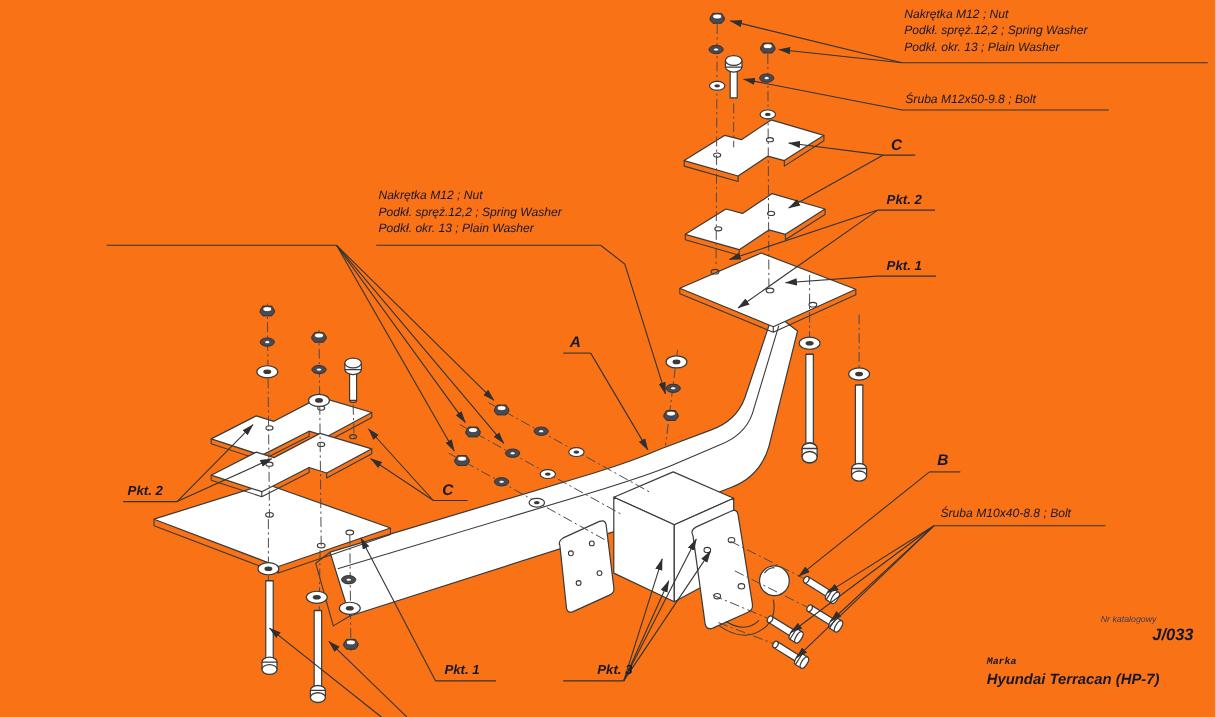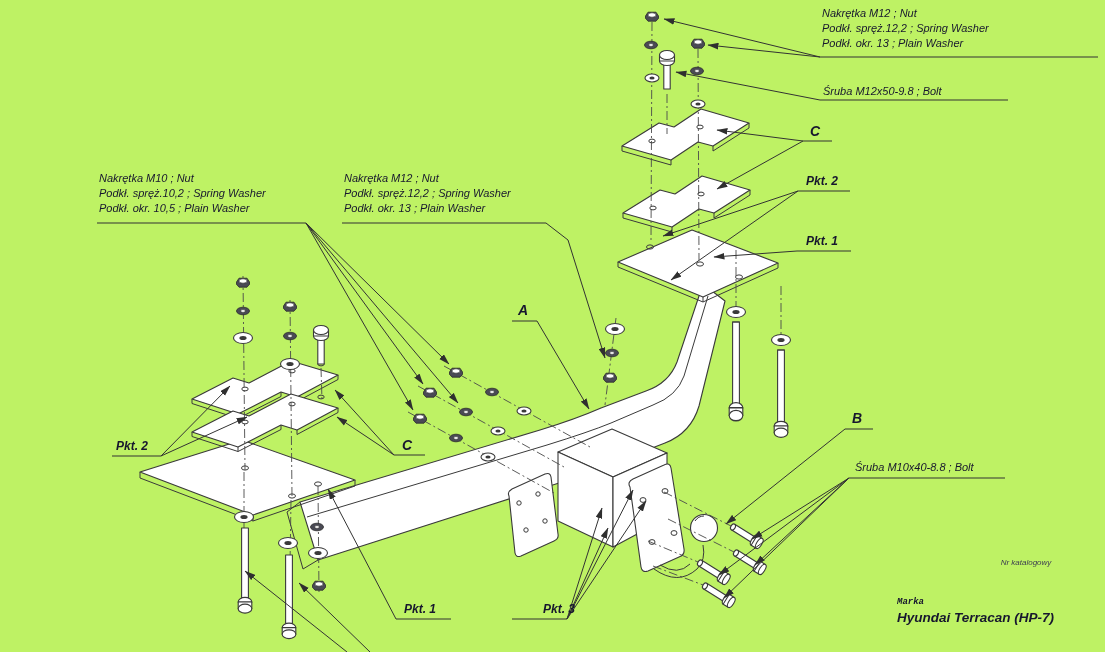--- a/index.html
+++ b/index.html
@@ -1,16 +1,16 @@
 <!DOCTYPE html>
 <html><head>
 <meta charset="utf-8">
 <style>
   html,body{margin:0;padding:0;background:#ffffff;}
-  #canvas{position:relative;width:1105px;height:652px;background:#bef264;overflow:hidden;
+  #canvas{position:relative;width:1105px;height:652px;background:#f97316;overflow:hidden;
           font-family:"Liberation Sans",sans-serif;}
   svg{position:absolute;left:0;top:0;}
   .callout{position:absolute;font:italic 11px/15px "Liberation Sans",sans-serif;
            color:#17172e;white-space:nowrap;}
   .ref{font:italic bold 14px/14px "Liberation Sans",sans-serif;}
   .pkt{font:italic bold 12px/12px "Liberation Sans",sans-serif;}
   .tb{position:absolute;color:#17172e;white-space:nowrap;}
   .tb-small{font:italic 8px/9px "Liberation Sans",sans-serif;color:#3c3c50;}
   .tb-cat{font:italic bold 15px/16px "Liberation Sans",sans-serif;}
   .tb-marka{font:italic bold 9px/10px "Liberation Sans",sans-serif;}
@@ -269,25 +269,20 @@
 </svg>
 
 <div class="callout" style="left:822px;top:6px;">
   <div>Nakrętka  M12 ; Nut</div>
   <div>Podkł. spręż.12,2 ; Spring Washer</div>
   <div>Podkł. okr. 13 ; Plain Washer</div>
 </div>
 
 <div class="callout" style="left:823px;top:84px;">Śruba M12x50-9.8 ;  Bolt</div>
 
-<div class="callout" style="left:99px;top:171px;">
-  <div>Nakrętka  M10 ; Nut</div>
-  <div>Podkł. spręż.10,2 ; Spring Washer</div>
-  <div>Podkł. okr. 10,5 ; Plain Washer</div>
-</div>
 
 <div class="callout" style="left:344px;top:171px;">
   <div>Nakrętka  M12 ; Nut</div>
   <div>Podkł. spręż.12,2 ; Spring Washer</div>
   <div>Podkł. okr. 13 ; Plain Washer</div>
 </div>
 
 <div class="callout ref" style="left:518px;top:303px;">A</div>
 <div class="callout ref" style="left:852px;top:411px;">B</div>
 <div class="callout ref" style="left:810px;top:124px;">C</div>
@@ -295,17 +290,18 @@
 
 <div class="callout pkt" style="left:806px;top:175px;">Pkt. 2</div>
 <div class="callout pkt" style="left:806px;top:235px;">Pkt. 1</div>
 <div class="callout pkt" style="left:116px;top:440px;">Pkt. 2</div>
 <div class="callout pkt" style="left:404px;top:603px;">Pkt. 1</div>
 <div class="callout pkt" style="left:520px;top:603px;margin-left:23px;">Pkt. 3</div>
 
 <div class="callout" style="left:855px;top:460px;text-align:right;">Śruba M10x40-8.8 ;  Bolt</div>
 
 <div class="tb tb-small" style="left:940px;top:558px;width:172px;text-align:center;">Nr katalogowy</div>
+<div class="tb tb-cat" style="left:900px;top:570px;width:185px;text-align:right;">J/033</div>
 <div class="tb tb-marka" style="left:897px;top:597px;font-family:Liberation Mono, monospace;">Marka</div>
 <div class="tb tb-brand" style="left:897px;top:610px;">Hyundai Terracan (HP-7)</div>
 <div class="tb tb-date" style="left:897px;top:630px;width:113px;text-align:right;">od 01-07</div>
 
 </div>
 
 </body></html>

